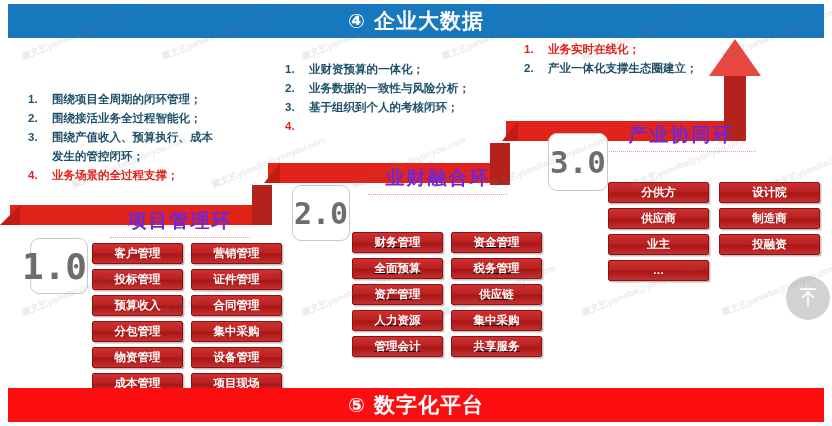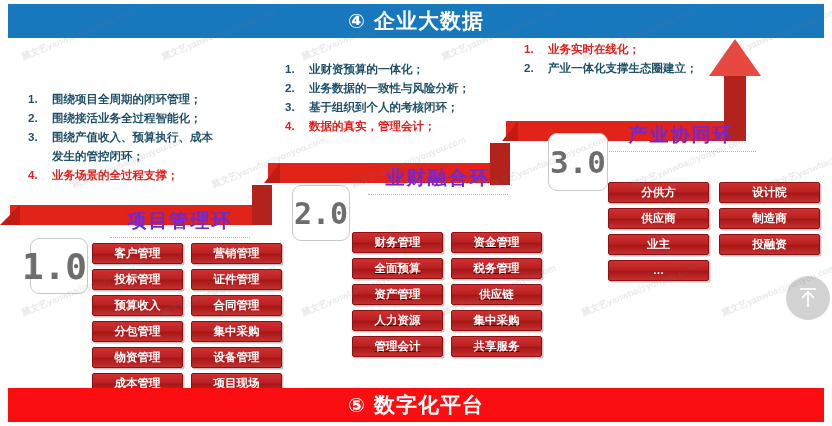--- a/index.html
+++ b/index.html
@@ -126,21 +126,21 @@
       <li><span class="num">3.</span><span>围绕产值收入、预算执行、成本</span><span class="cont">发生的管控闭环；</span></li>
       <li class="red"><span class="num">4.</span><span>业务场景的全过程支撑；</span></li>
     </ul>
   </div>
 
   <div class="bullets b-mid">
     <ul>
       <li><span class="num">1.</span><span>业财资预算的一体化；</span></li>
       <li><span class="num">2.</span><span>业务数据的一致性与风险分析；</span></li>
       <li><span class="num">3.</span><span>基于组织到个人的考核闭环；</span></li>
-      <li class="red"><span class="num">4.</span><span>数据的真实，管理会计；</span></li>
+      <li class="red"><span class="num">4.</span></li>
     </ul>
   </div>
 
   <div class="bullets b-right">
     <ul>
       <li class="red"><span class="num">1.</span><span>业务实时在线化；</span></li>
       <li><span class="num">2.</span><span>产业一体化支撑生态圈建立；</span></li>
     </ul>
   </div>
 

